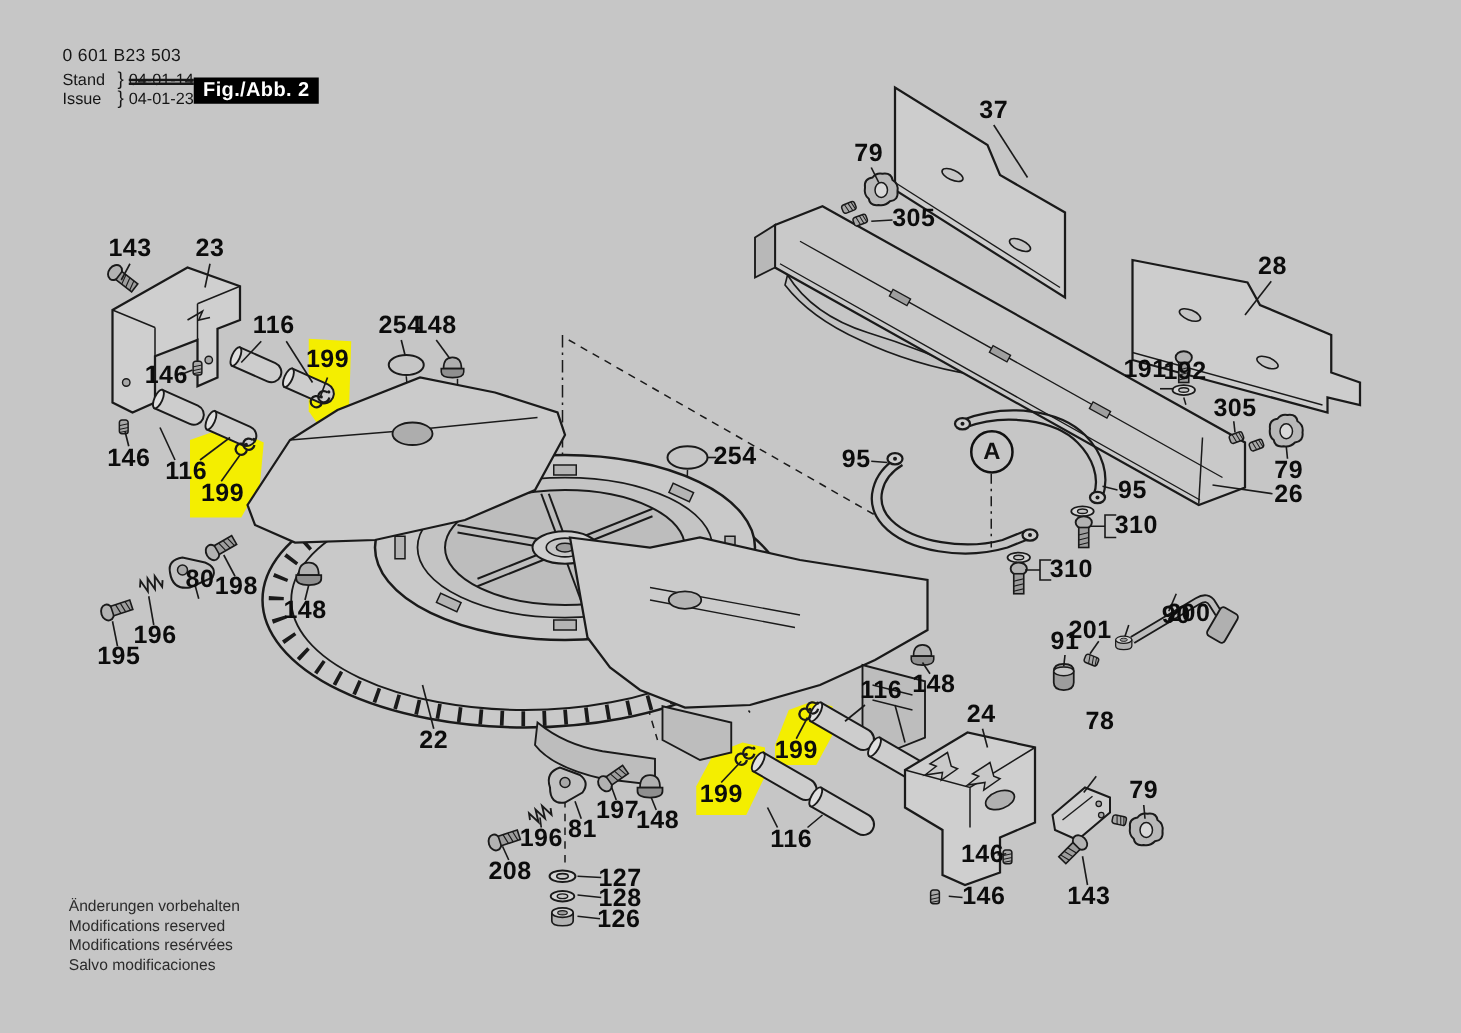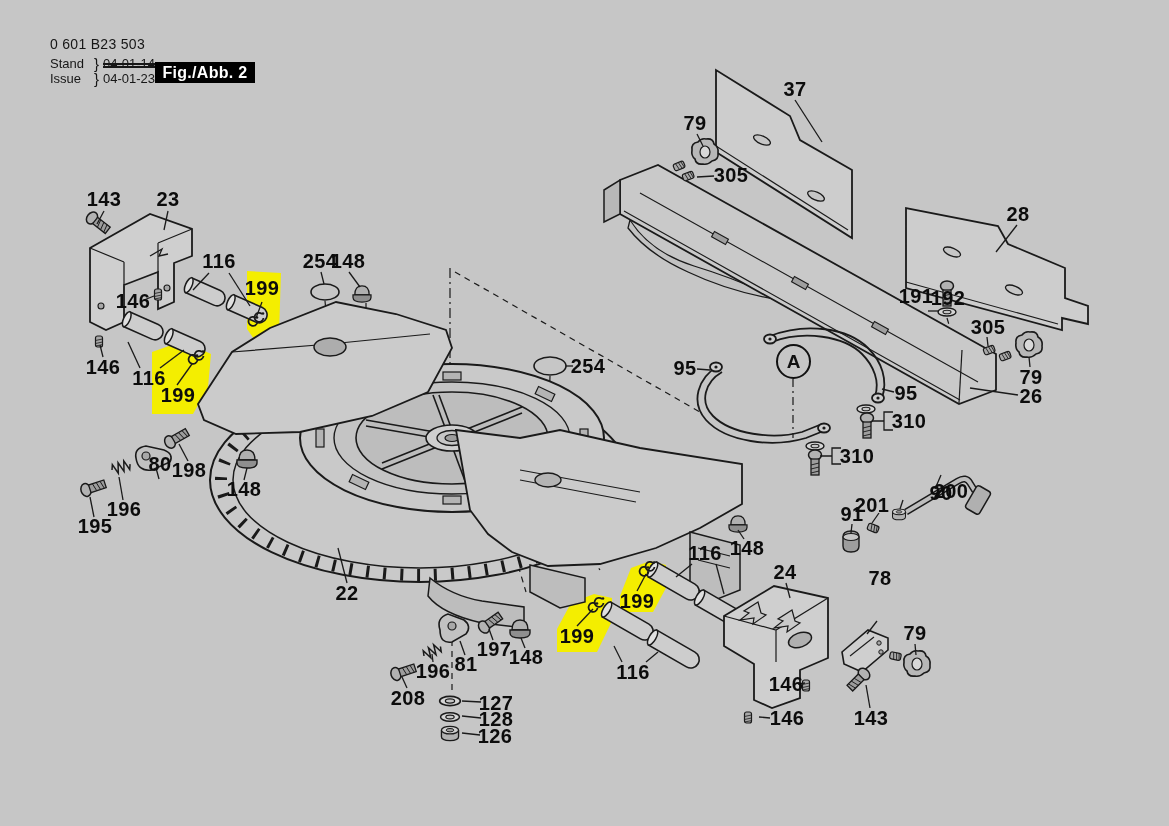--- a/index.html
+++ b/index.html
@@ -422,14 +422,20 @@
     <div class="rev-row">
       <span class="lbl">Issue</span>
       <span class="brace">}</span>
       <span>04-01-23</span>
     </div>
   </div>
 </div>
 
 <div class="fig-badge">Fig./Abb. 2</div>
 
-
+<div class="doc-notes">
+  <div>Änderungen vorbehalten</div>
+  <div>Modifications reserved</div>
+  <div>Modifications resérvées</div>
+  <div>Salvo modificaciones</div>
 </div>
 
+</div>
+
 </body></html>

